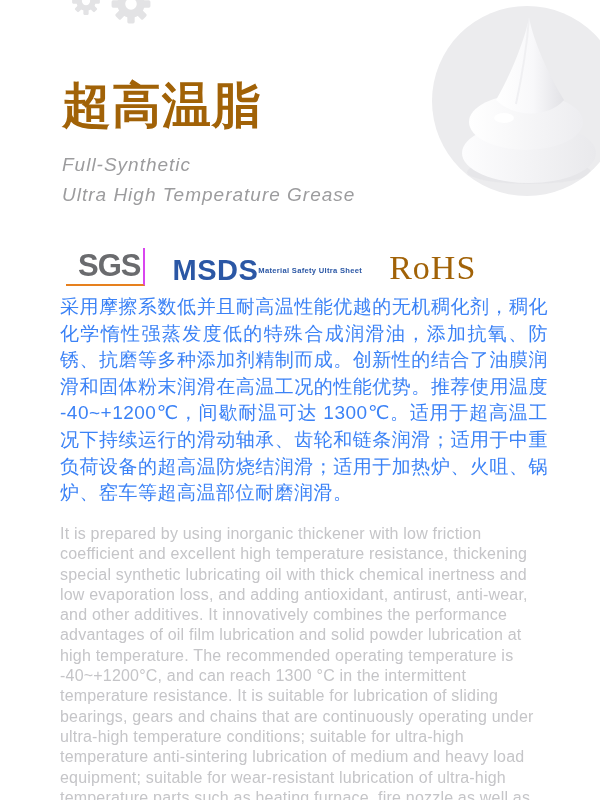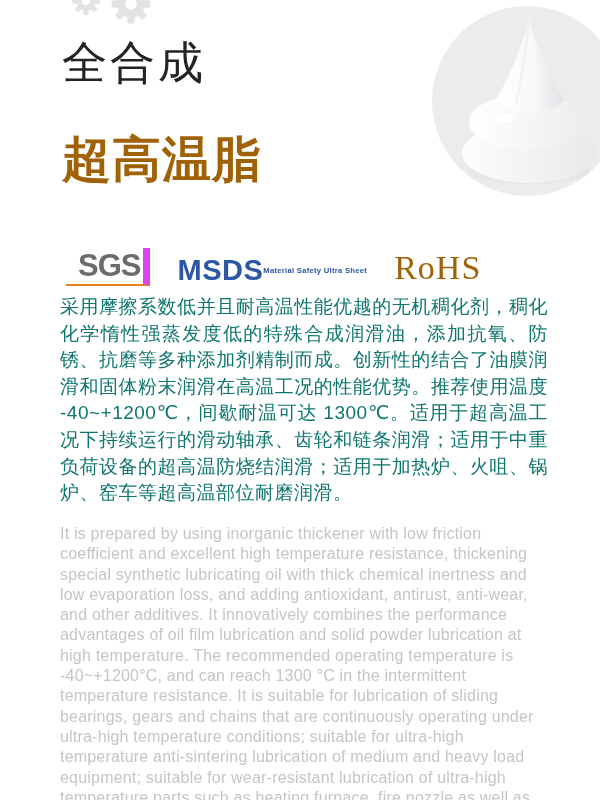--- a/index.html
+++ b/index.html
@@ -36,41 +36,41 @@
   }
 
   
   .badges{
     position:absolute;left:66px;top:240px;height:46px;
     display:flex;align-items:flex-end;gap:27px;
   }
   .badge-sgs{
     font-weight:700;font-size:31px;line-height:31px;color:#6a6b6e;
     letter-spacing:-1px;
-    border-bottom:2px solid #e6801e;border-right:7px solid #d946ef;
+    border-bottom:2px solid #e6801e;border-right:2px solid #d946ef;
     padding:2px 3px 3px 12px;
   }
   .badge-msds{display:flex;flex-direction:row;align-items:center;padding-bottom:1px;}
   .badge-msds .big{
     font-weight:700;font-size:29px;line-height:29px;color:#2b57a5;letter-spacing:0.5px;
   }
   .badge-msds .tag{
     font-weight:700;font-size:7.6px;line-height:10px;color:#2b57a5;
     letter-spacing:0.3px;white-space:nowrap;
   }
   .badge-rohs{
     font-family:"Liberation Serif","DejaVu Serif",serif;
     font-size:34px;line-height:32px;color:#a16207;letter-spacing:1px;
     padding-bottom:2px;
   }
 
   
   .desc-cn{
     position:absolute;left:60px;top:294px;width:488px;margin:0;
-    font-size:19px;line-height:26.6px;color:#0f766e;font-weight:500;
+    font-size:19px;line-height:26.6px;color:#3b82f6;font-weight:500;
     text-align:justify;letter-spacing:0.5px;
   }
   .desc-en{
     position:absolute;left:60px;top:524px;width:494px;margin:0;
     font-size:16px;line-height:20.3px;color:#c5c5c8;
     letter-spacing:0.2px;text-align:left;
   }
 </style>
 </head>
 <body>
@@ -130,22 +130,25 @@
       <ellipse cx="97" cy="166" rx="62" ry="12" fill="#e2e2e6" opacity="0.55"></ellipse>
       <ellipse cx="97" cy="147" rx="67" ry="30" fill="url(#blobGrad)"></ellipse>
       <ellipse cx="94" cy="116" rx="57" ry="28" fill="url(#blobGrad2)"></ellipse>
       <path d="M97,12 C92,36 79,68 64,94 C82,112 116,112 132,94 C115,66 102,36 97,12 Z" fill="url(#coneGrad)"></path>
       <path d="M97,12 C95,40 90,70 84,98" stroke="#ededf0" stroke-width="2" fill="none" opacity="0.8"></path>
       <ellipse cx="72" cy="112" rx="10" ry="5" fill="#ffffff" opacity="0.9"></ellipse>
     </svg>
   </div>
 
   <div class="header">
-    <div class="title-cn-1">全合成</div>
     <div class="title-cn-2">超高温脂</div>
+    <div class="subtitle">
+      <div>Full-Synthetic</div>
+      <div>Ultra High Temperature Grease</div>
+    </div>
   </div>
 
   <div class="badges">
     <div class="badge-sgs">SGS</div>
     <div class="badge-msds">
       <div class="big">MSDS</div>
       <div class="tag">Material Safety Ultra Sheet</div>
     </div>
     <div class="badge-rohs">RoHS</div>
   </div>

